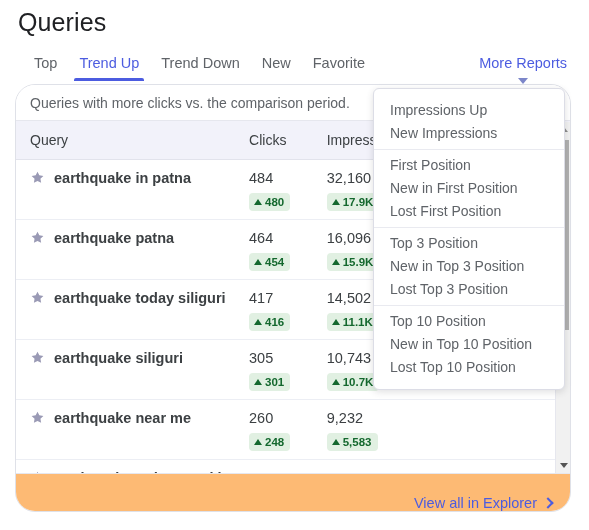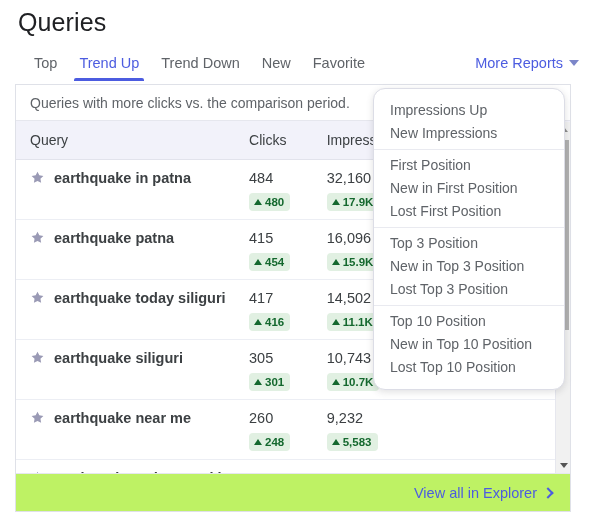--- a/index.html
+++ b/index.html
@@ -62,47 +62,48 @@
     left: 6px;
     right: 6px;
     bottom: 0;
     height: 3px;
     background: #4c5ce0;
     border-radius: 2px 2px 0 0;
   }
 
   .more-reports {
     position: absolute;
-    right: 0;
+    right: 12px;
     top: 0;
     font-size: 14.5px;
     color: #4c5ce0;
     cursor: pointer;
     display: flex;
     align-items: center;
     gap: 6px;
     line-height: 18px;
+    flex-direction: column;
   }
   .caret-down {
     width: 0; height: 0;
     border-left: 5px solid transparent;
     border-right: 5px solid transparent;
     border-top: 6px solid #7c86c9;
   }
 
   
   .card {
     position: absolute;
     left: 15px;
     top: 84px;
     width: 556px;
     height: 428px;
     background: #ffffff;
     border: 1px solid #dfe1e8;
-    border-radius: 0;
+    border-radius: 20px;
     overflow: hidden;
   }
 
   .card-desc {
     height: 36px;
     line-height: 36px;
     padding: 0 0 0 14px;
     font-size: 14px;
     color: #5f6368;
     border-bottom: 1px solid #e6e7ee;
@@ -205,24 +206,24 @@
 
   
   .card-footer {
     position: absolute;
     left: 0;
     bottom: 0;
     width: 100%;
     height: 38px;
     border-top: 1px solid #e6e7ee;
     display: flex;
-    align-items: center;
+    align-items: flex-end;
     justify-content: flex-end;
     padding-right: 18px;
-    background: #bef264;
+    background: #fdba74;
   }
   .explorer-link {
     font-size: 14.5px;
     color: #4c5ce0;
     cursor: pointer;
     display: flex;
     align-items: center;
     gap: 7px;
   }
   .chev-right {
@@ -281,21 +282,21 @@
   }
 
   
   .dropdown {
     position: absolute;
     left: 373px;
     top: 88px;
     width: 192px;
     background: #ffffff;
     border: 1px solid #dcdde6;
-    border-radius: 12px;
+    border-radius: 6px;
     box-shadow: 0 2px 7px rgba(60,64,67,0.16);
     padding: 6px 0 6px 0;
     z-index: 40;
   }
   .menu-group {
     padding: 4px 0;
   }
   .menu-group + .menu-group {
     border-top: 1px solid #e9eaf0;
   }
@@ -385,21 +386,21 @@
             <td class="c-query">
               <div class="qcell">
                 <svg class="star-icon" viewBox="0 0 24 24">
                   <path fill="#9a9ab5" d="M12 2.6l2.9 5.9 6.5.95-4.7 4.6 1.1 6.45L12 17.45 6.2 20.5l1.1-6.45-4.7-4.6 6.5-.95z"></path>
                 </svg>
                 <span class="query-text">earthquake patna</span>
               </div>
             </td>
             <td>
               <div class="metric">
-                <span class="val">415</span>
+                <span class="val">464</span>
                 <span class="badge up">
                   <span class="tri-up"></span>
                   <span>454</span>
                 </span>
               </div>
             </td>
             <td>
               <div class="metric">
                 <span class="val">16,096</span>
                 <span class="badge up">

